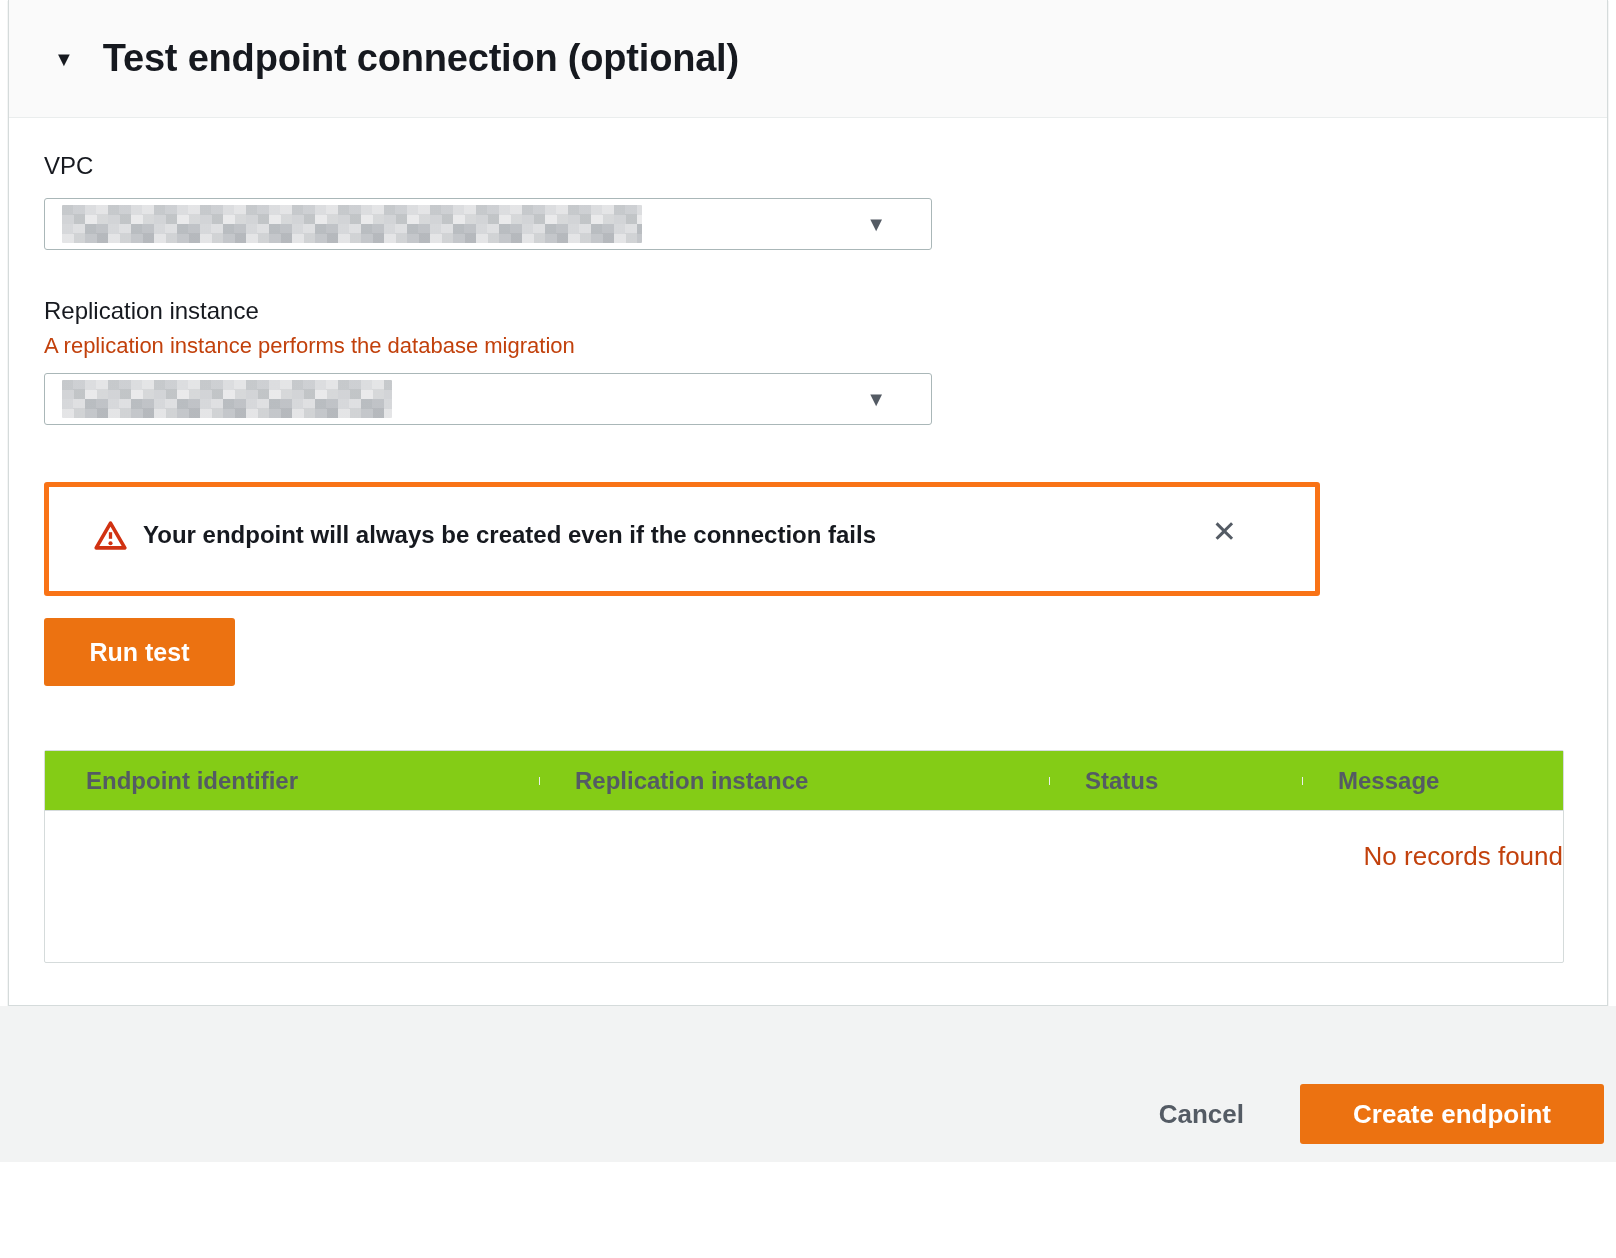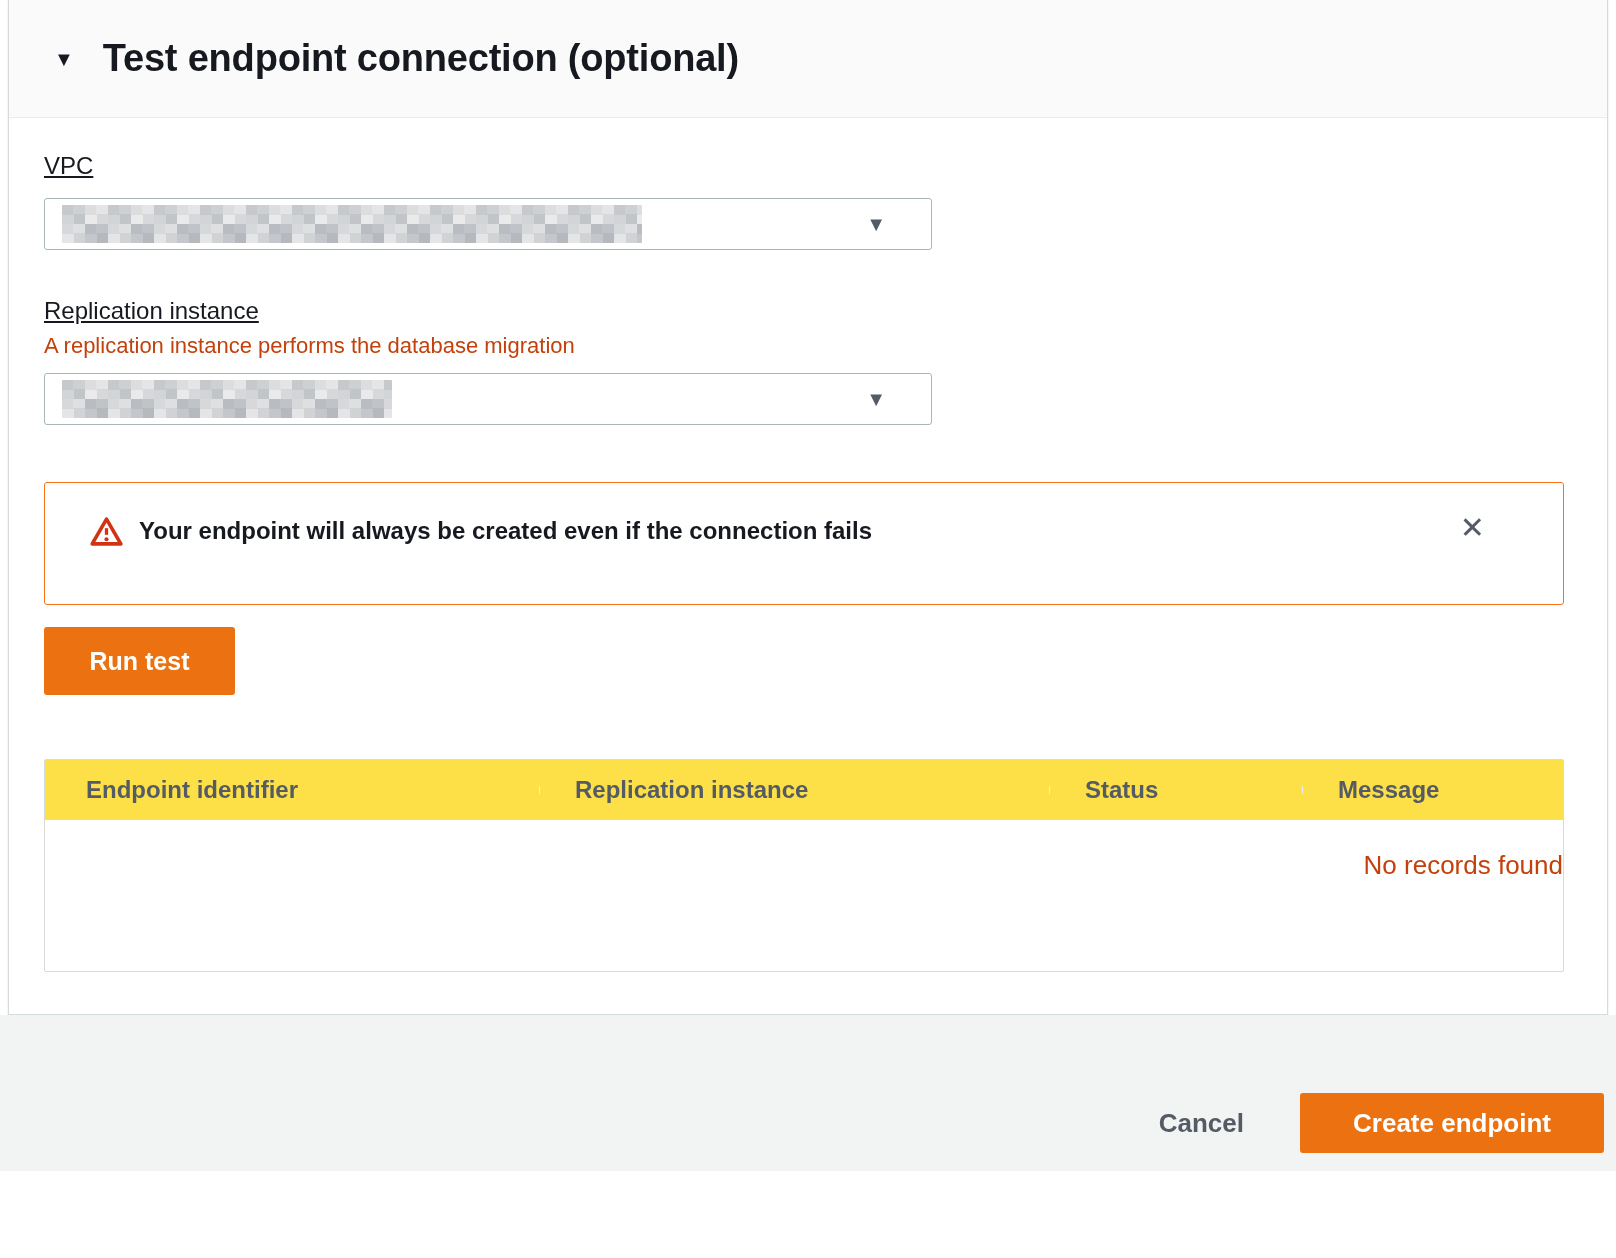--- a/index.html
+++ b/index.html
@@ -22,21 +22,21 @@
     height:118px; background:#FAFAFA; border-bottom:1px solid #EAEDED;
     display:flex; align-items:center; gap:17px; padding:0 0 0 45px;
     cursor:pointer;
   }
   .collapse-caret { font-size:20px; color:#16191F; line-height:1; }
   .card-title { margin:12px; font-size:38px; font-weight:700; letter-spacing:-0.2px; }
 
   .card-body { padding:34px 35px 42px 35px; }
 
   
-  .field-label { font-size:24px; line-height:28px;text-decoration:underline; }
+  .field-label { font-size:24px; line-height:28px; }
   .field-desc  { font-size:22px; line-height:26px; color:#c2410c; margin-top:8px; }
   .label-row-2 { margin-top:47px; }
 
   .select {
     margin-top:18px; width:888px; height:52px; background:#fff;
     border:1px solid #AAB7B8; border-radius:3px;
     display:flex; align-items:center; justify-content:space-between;
     padding:0 45px 0 17px; cursor:pointer;
   }
   .select-2 { margin-top:14px; }
@@ -47,24 +47,24 @@
     background-image:
       conic-gradient(from 90deg, rgba(90,100,110,.28) 25%, rgba(90,100,110,.06) 0 50%, rgba(90,100,110,.18) 0 75%, rgba(90,100,110,.02) 0),
       conic-gradient(from 90deg, rgba(90,100,110,.14) 25%, rgba(90,100,110,0) 0 50%, rgba(90,100,110,.10) 0 75%, rgba(90,100,110,.04) 0);
     background-size:46px 38px, 23px 19px;
   }
   .redacted-vpc { width:580px; }
   .redacted-ri  { width:330px; }
 
   
   .alert {
-    margin-top:57px; width:1520px;
-    border:1px solid #f97316; border-radius:3px; background:#fff;
+    margin-top:57px; width:1276px;
+    border:5px solid #f97316; border-radius:3px; background:#fff;
     display:flex; align-items:flex-start;
-    padding:28px 0 54px 45px;
+    padding:28px 0 37px 45px;
   }
   .alert-icon { flex:0 0 auto; margin-top:5px; }
   .alert-icon svg { display:block; }
   .alert-content { flex:1 1 auto; margin-left:16px; font-size:24px; line-height:39px; }
   .alert-title { font-weight:700; }
   .alert-close {
     flex:0 0 auto; background:none; border:none; padding:0;
     margin:2px 78px 0 20px; color:#545B64; font-size:30px; line-height:1;
   }
 
@@ -75,21 +75,21 @@
     font-size:25px; font-weight:700;
   }
 
   
   .table {
     margin-top:64px; width:1520px;
     border:1px solid #D5DBDB; border-radius:2px; background:#fff;
   }
   .thead {
     display:flex; align-items:center; height:60px;
-    background:#fde047; border-bottom:1px solid #D5DBDB;
+    background:#84cc16; border-bottom:1px solid #D5DBDB;
     font-size:24px; font-weight:700; color:#545B64;
   }
   .th { position:relative; padding-left:36px; white-space:nowrap; }
   .th-1 { width:494px; padding-left:41px; }
   .th-2 { width:510px; }
   .th-3 { width:253px; }
   .th-4 { width:261px; }
   .th + .th::before {
     content:""; position:absolute; left:0; top:10px; bottom:10px;
     width:1px; background:#EAEDED;

